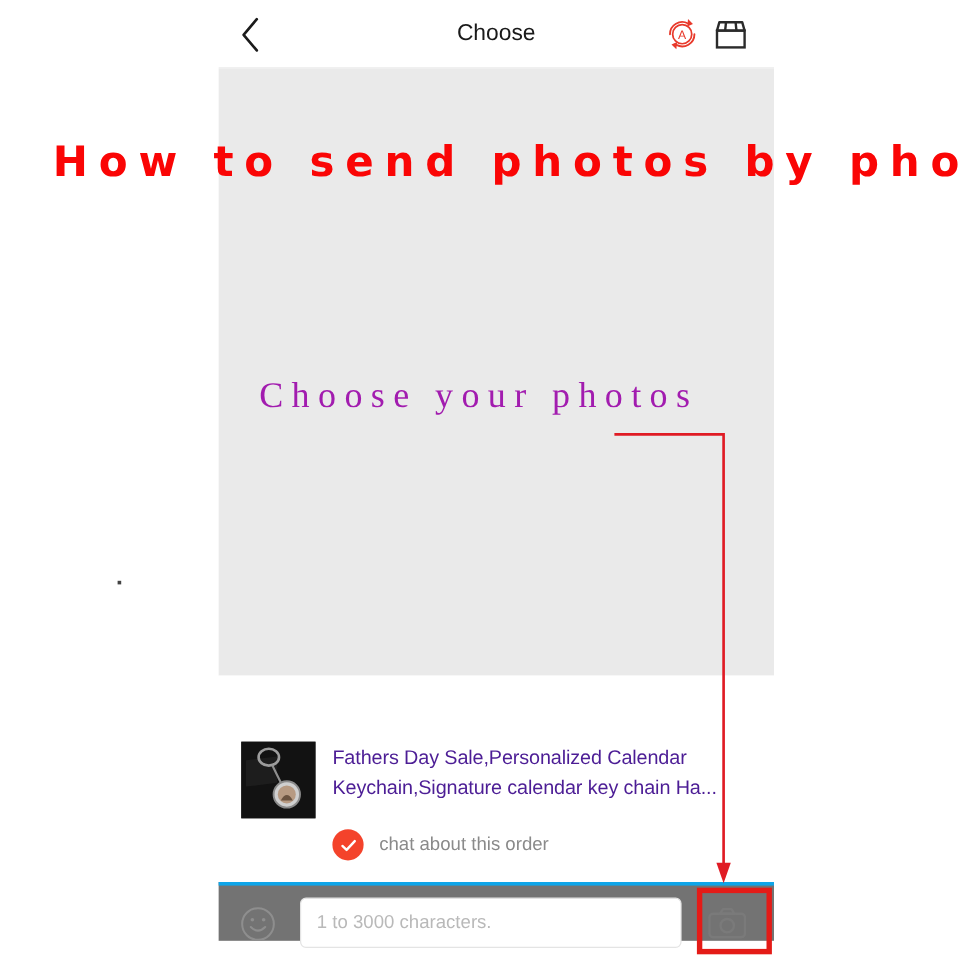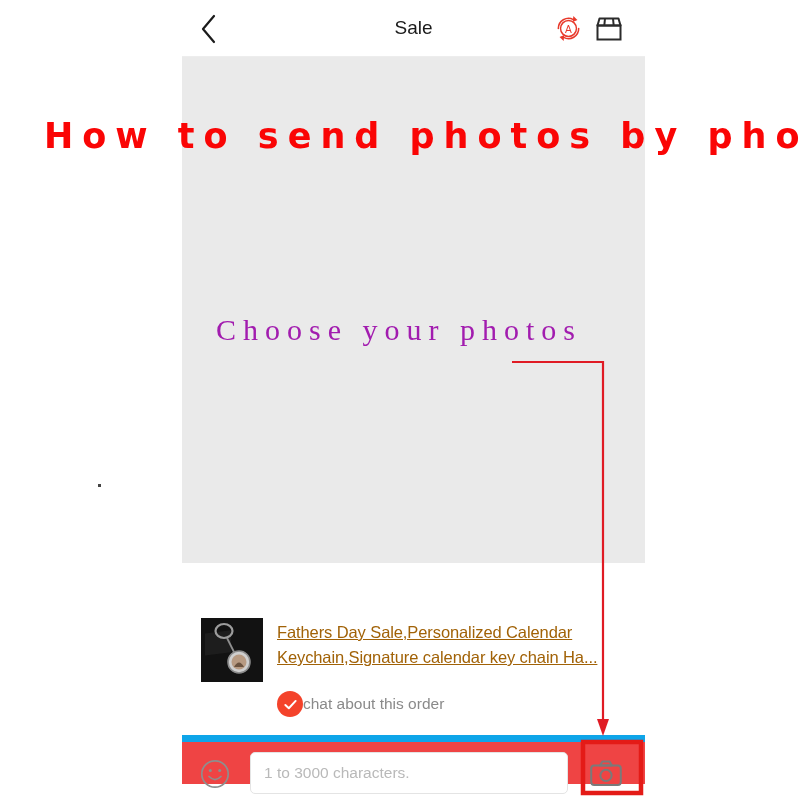--- a/index.html
+++ b/index.html
@@ -105,56 +105,56 @@
     background: #111111;
     overflow: hidden;
   }
   #product-title {
     position: absolute;
     left: 95px;
     top: 57px;
     width: 330px;
     font-size: 16.5px;
     line-height: 25px;
-    color: #a16207;
+    color: #4c1d95;
     letter-spacing: -0.1px;
-    text-decoration: underline;
   }
   #chat-order-row {
     position: absolute;
     left: 95px;
     top: 128px;
     display: flex;
     align-items: center;
     cursor: pointer;
   }
   #chat-order-check {
     width: 26px;
     height: 26px;
     border-radius: 50%;
     background: #f4432b;
     display: flex;
     align-items: center;
     justify-content: center;
     flex: none;
   }
   #chat-order-label {
+    margin-left: 13px;
     font-size: 15.5px;
     color: #8a8a8a;
   }
 
   
   #input-bar {
     position: absolute;
     left: 0;
     top: 735px;
     width: 463px;
     height: 49px;
-    background: #ef4444;
-    border-top: 7px solid #0ea5e9;
+    background: #737373;
+    border-top: 3px solid #0ea5e9;
     box-sizing: border-box;
   }
   #emoji-button {
     position: absolute;
     left: 16px;
     top: 15px;
     width: 34px;
     height: 34px;
     cursor: pointer;
   }
@@ -232,21 +232,21 @@
 <div id="phone-screen">
 
   <div id="app-header">
 
     <div id="back-button">
       <svg width="20" height="32" viewBox="0 0 20 32">
         <polyline points="15,3 4,16 15,29" fill="none" stroke="#1b1b1b" stroke-width="2.2" stroke-linecap="round" stroke-linejoin="round"></polyline>
       </svg>
     </div>
 
-    <div id="header-title">Sale</div>
+    <div id="header-title">Choose</div>
 
     <div id="translate-button">
       <svg width="33" height="33" viewBox="0 0 34 34">
         <circle cx="17" cy="17" r="8.2" fill="none" stroke="#e8392b" stroke-width="1.5"></circle>
         <path d="M6.5 17 A10.5 10.5 0 0 1 22 7.8" fill="none" stroke="#e8392b" stroke-width="1.6" stroke-linecap="round"></path>
         <path d="M27.5 17 A10.5 10.5 0 0 1 12 26.2" fill="none" stroke="#e8392b" stroke-width="1.6" stroke-linecap="round"></path>
         <polygon points="22,4 26.2,8.2 21.4,10.4" fill="#e8392b"></polygon>
         <polygon points="12,30 7.8,25.8 12.6,23.6" fill="#e8392b"></polygon>
         <text x="17" y="21.3" font-family="'Liberation Sans',sans-serif" font-size="10.5" fill="#e8392b" text-anchor="middle">A</text>
       </svg>

